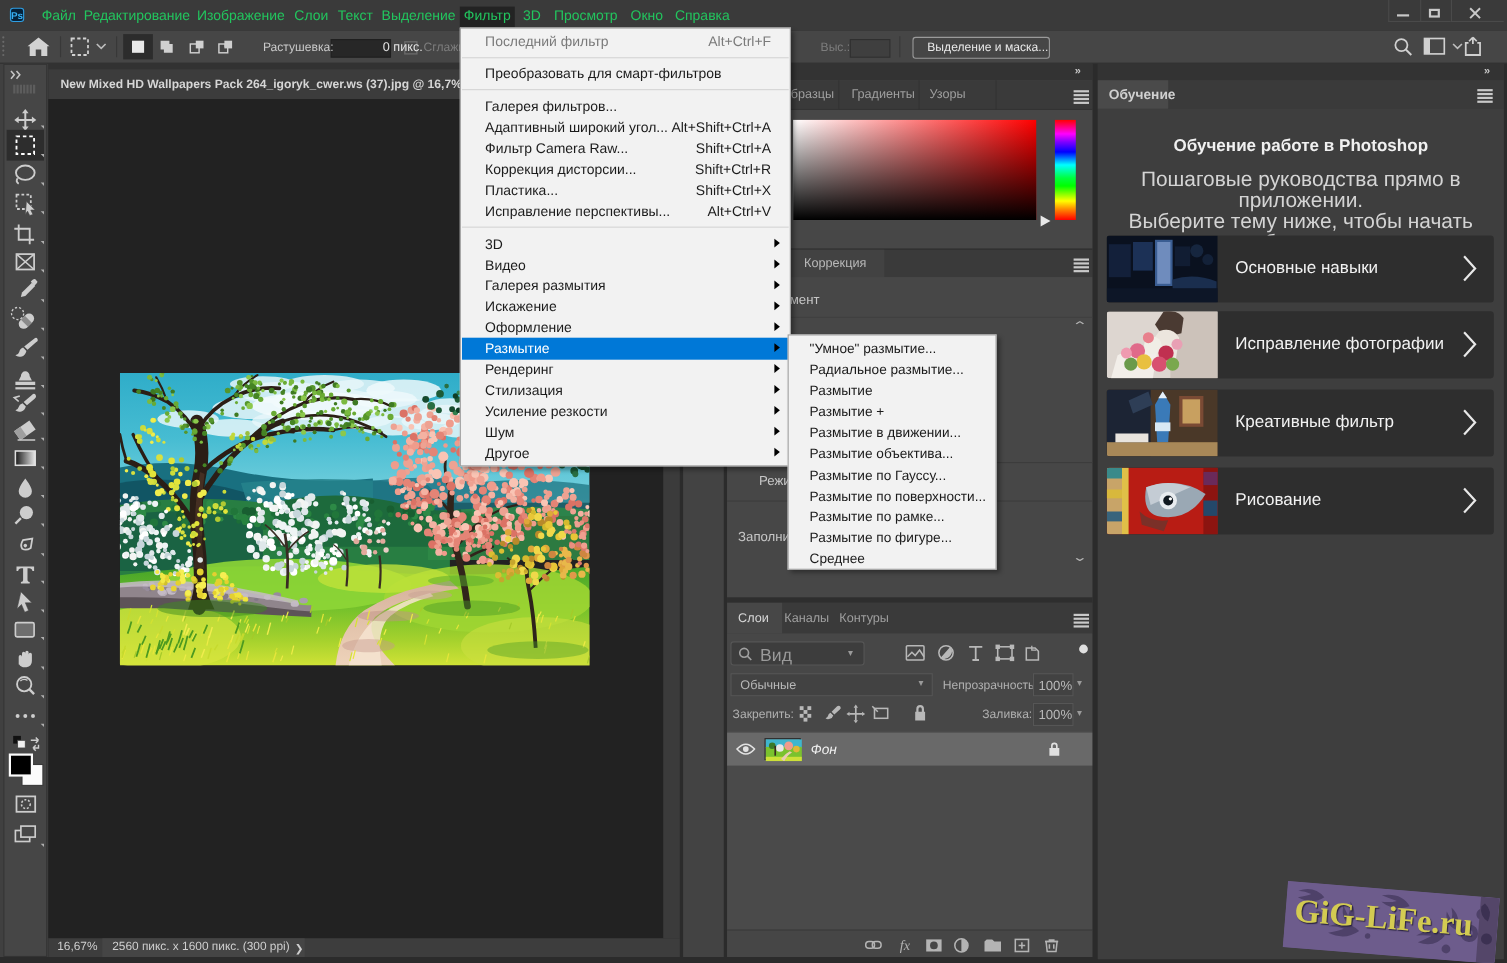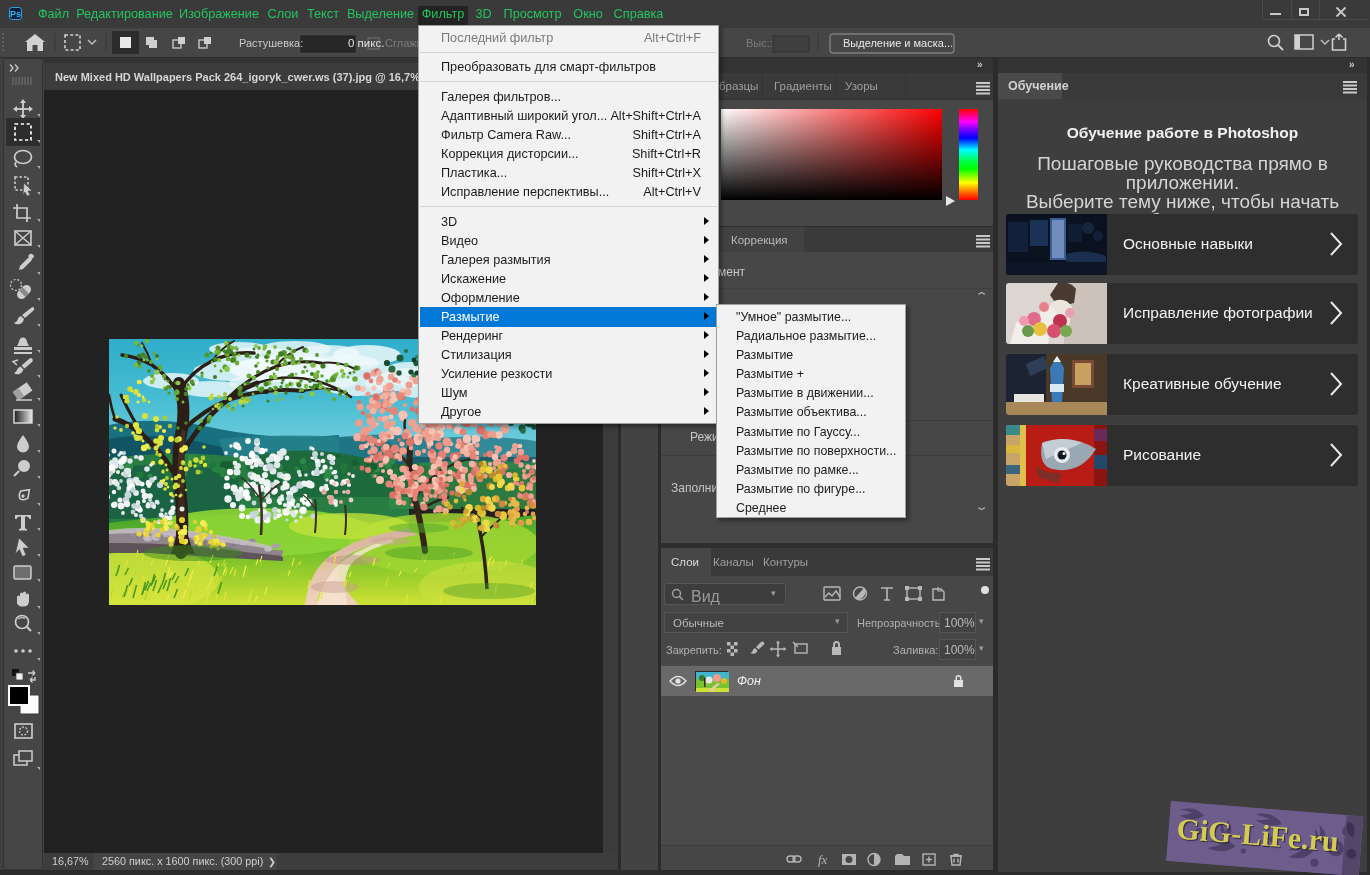--- a/index.html
+++ b/index.html
@@ -2407,21 +2407,21 @@
       <rect x="0" y="0" width="40" height="61" fill="#1c2434"></rect>
       <path d="M20 10 l18 -8 4 12 -18 8 z" fill="#2e3e56"></path>
       <rect x="66" y="6" width="22" height="28" fill="#7a4a34"></rect>
       <rect x="69" y="9" width="16" height="22" fill="#c8a060"></rect>
       <path d="M44 14 l7 -12 7 12 -2 34 -10 0 z" fill="#3a7ab8"></path>
       <path d="M47 8 l4 -6 4 6 z" fill="#e8f0f8"></path>
       <rect x="44" y="30" width="14" height="8" fill="#d8e8f4"></rect>
       <rect x="0" y="48" width="101" height="13" fill="#a88858"></rect>
       <path d="M8 48 h30 v-8 h-30 z" fill="#e8e4de"></path>
     </svg>
-    <span class="abs" style="left:117px;top:21px;font-size:15.5px;color:#f2f2f2;">Креативные обучение</span>
+    <span class="abs" style="left:117px;top:21px;font-size:15.5px;color:#f2f2f2;">Креативные фильтр</span>
     <svg class="abs" style="left:322px;top:17px;" width="16" height="26" viewBox="0 0 16 26">
         <path d="M3 2 L13 13 L3 24" fill="none" stroke="#e8e8e8" stroke-width="2"></path>
       </svg>
   </div>
   <div class="abs" style="left:1006px;top:425px;width:352px;height:61px;background:#2e2e2e;border-radius:3px;overflow:hidden;">
     <svg class="abs" style="left:0;top:0;" width="101" height="61" viewBox="0 0 101 61">
       <rect width="101" height="61" fill="#b81c14"></rect>
       <rect x="0" y="0" width="14" height="61" fill="#c8a468"></rect>
       <g>
           <rect x="0" y="0" width="14" height="10" fill="#3a8a8a"></rect>

